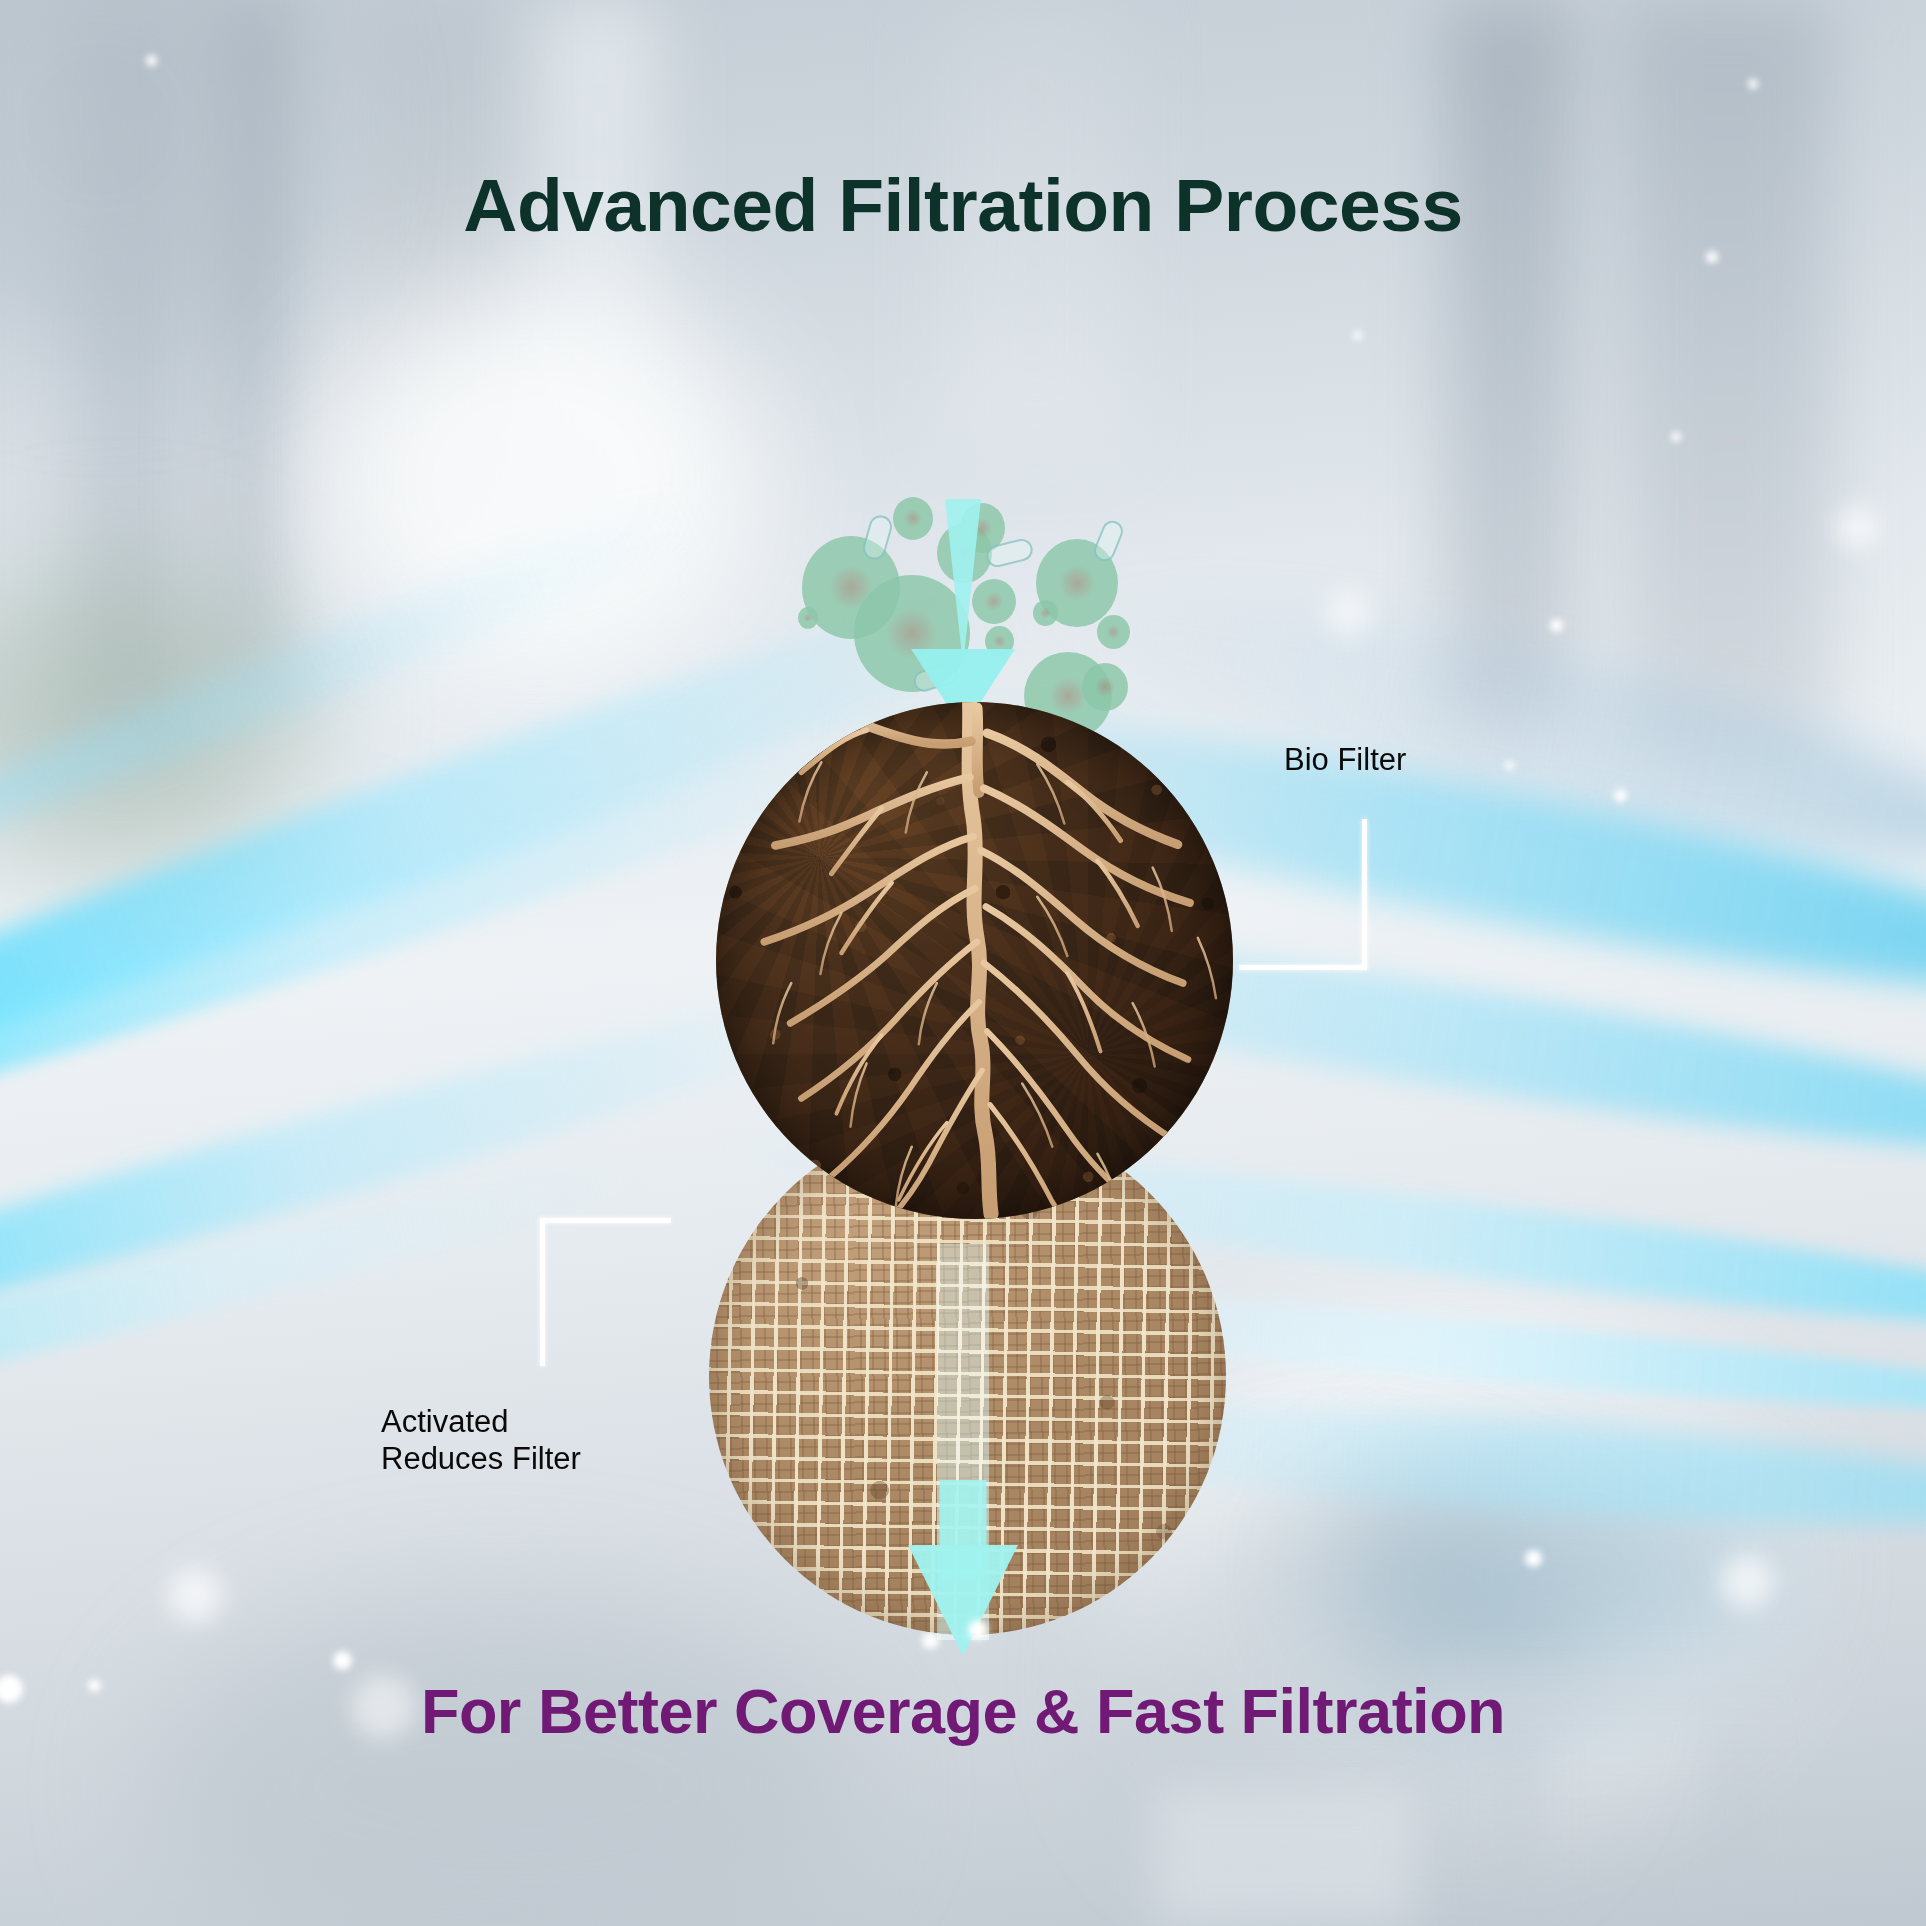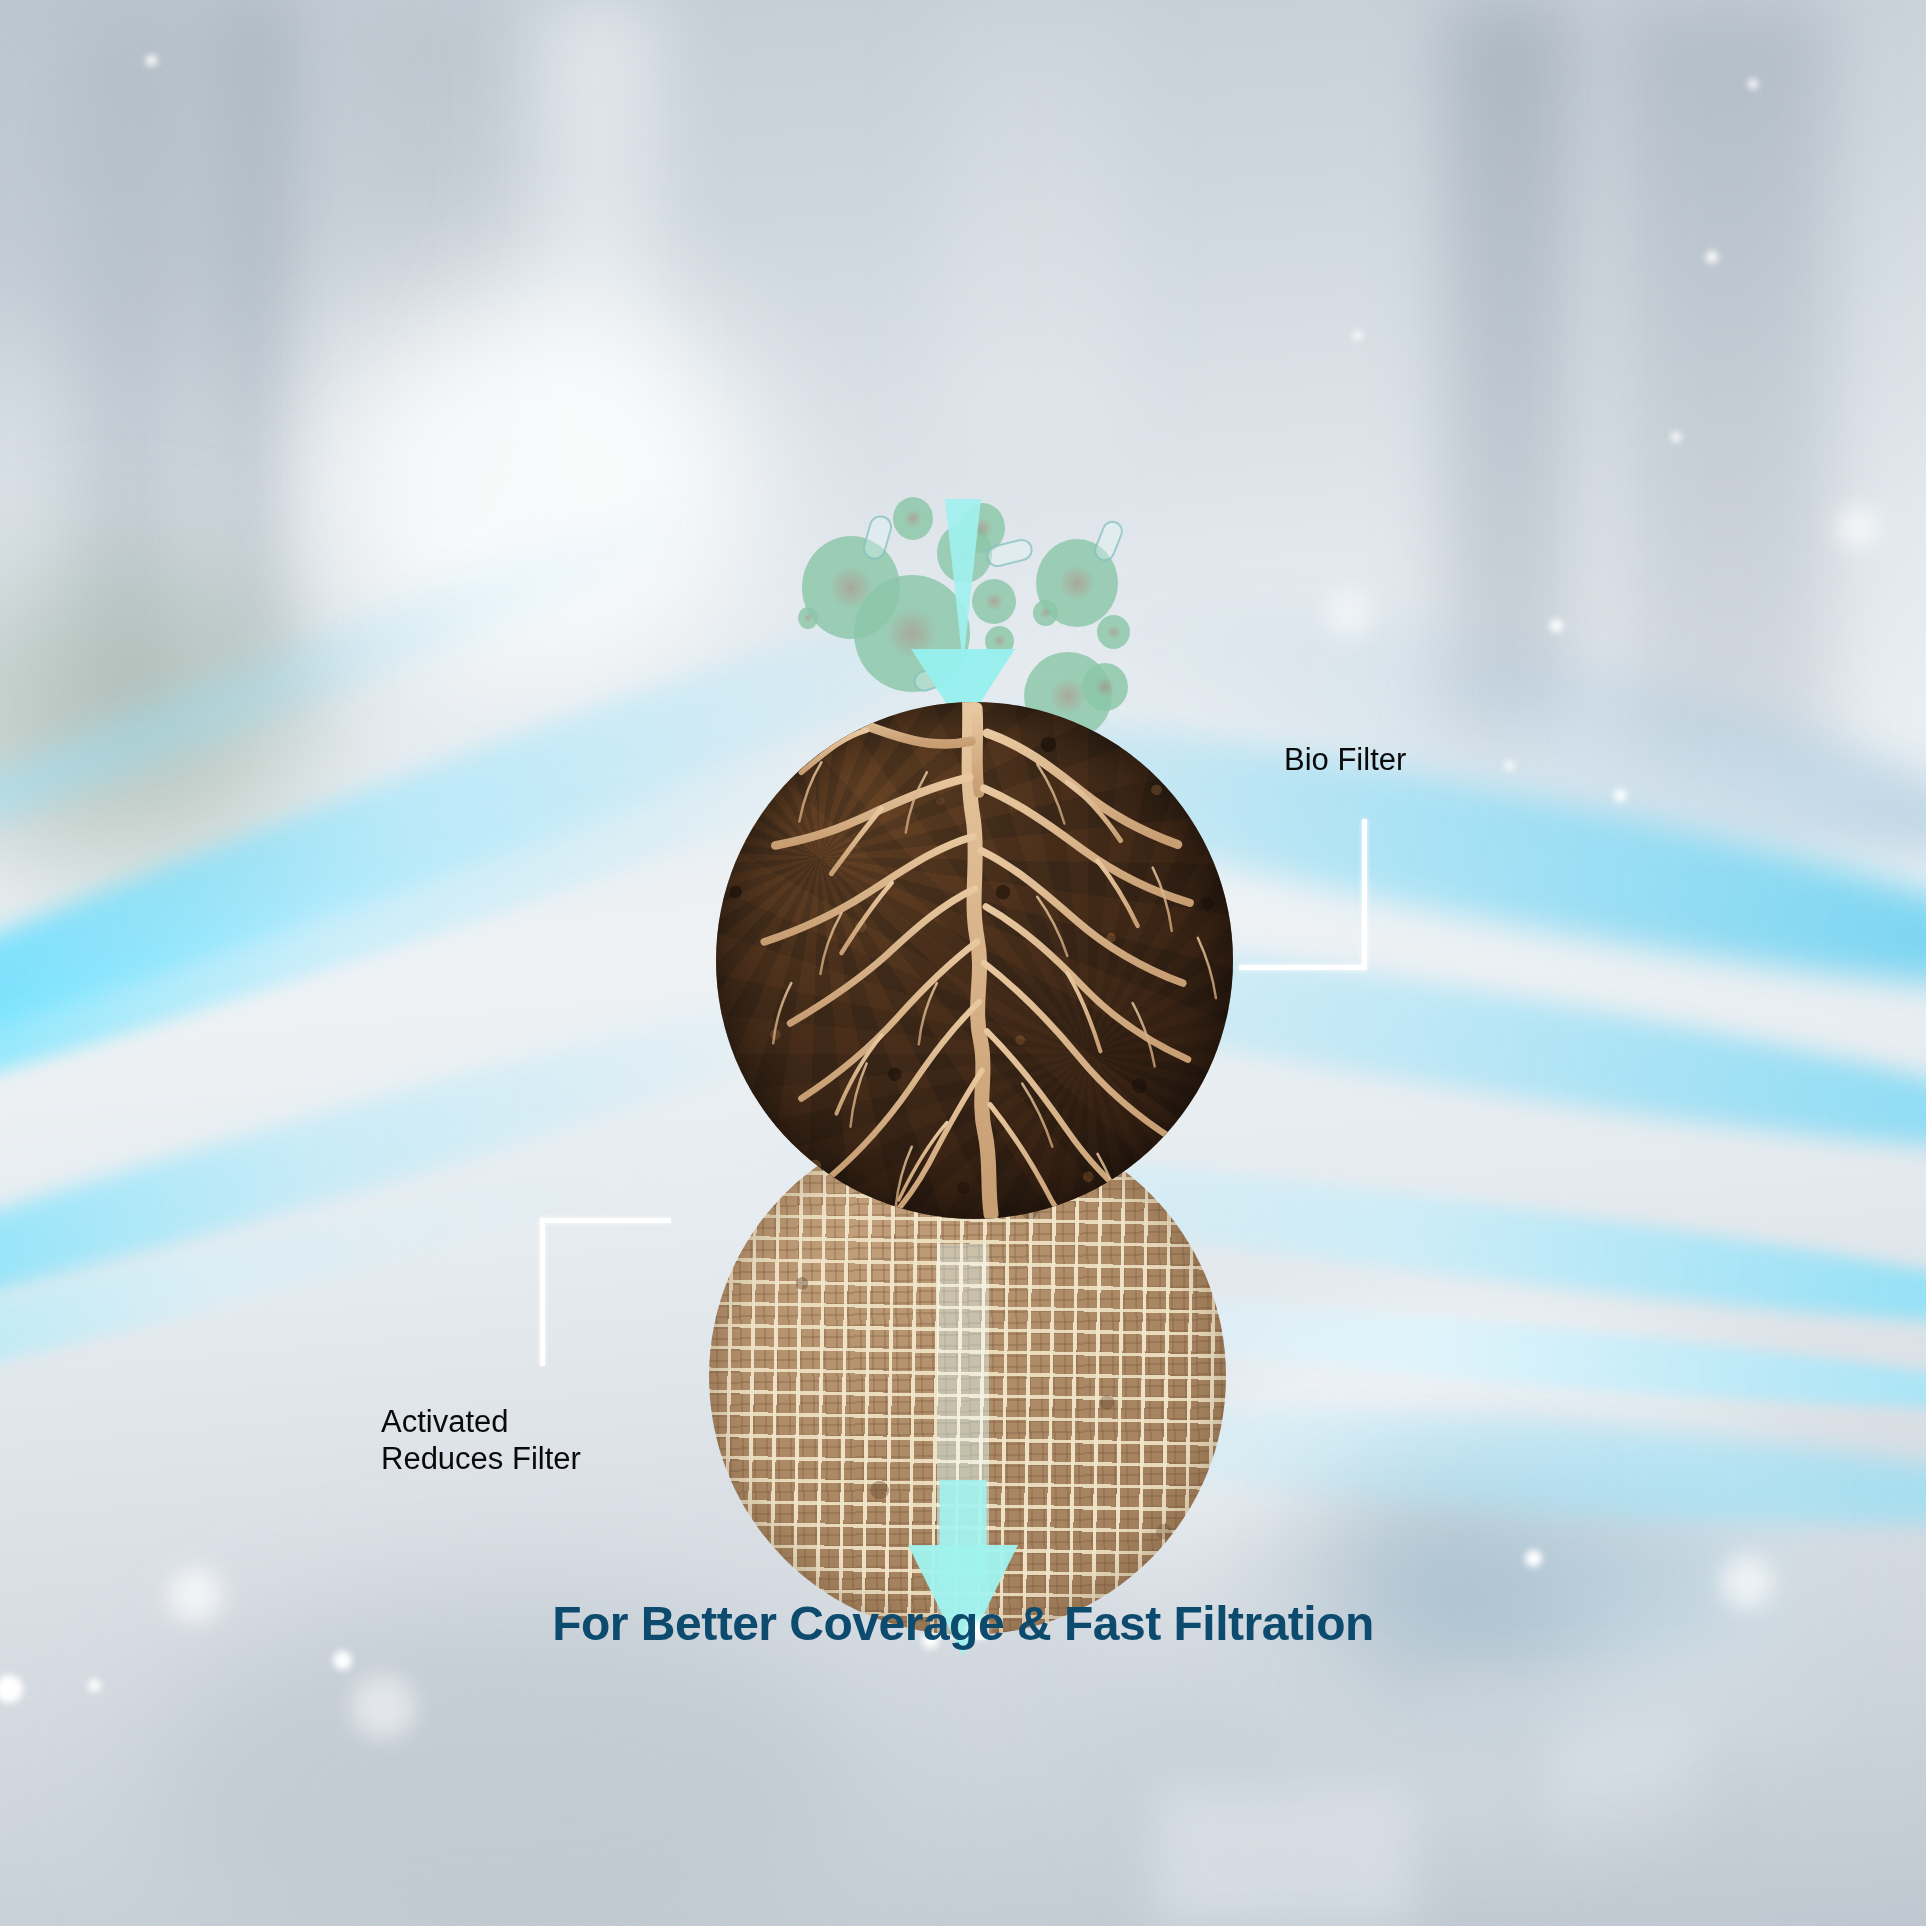--- a/index.html
+++ b/index.html
@@ -103,23 +103,23 @@
     text-align:center;color:#0d322a;
     font-size:46px;line-height:1.1;font-weight:400;
   }
   .sub1 b{font-weight:700;}
   .sub2{
     position:absolute;left:0;right:0;top:365px;
     text-align:center;color:#0d322a;
     font-size:40px;line-height:1.1;font-weight:400;
   }
   .footer{
-    position:absolute;left:0;right:0;top:1600px;
-    text-align:center;color:#0c4a6e;
-    font-size:48px;line-height:1;font-weight:700;letter-spacing:-0.5px;
+    position:absolute;left:0;right:0;top:1680px;
+    text-align:center;color:#701a75;
+    font-size:63px;line-height:1;font-weight:700;letter-spacing:-0.5px;
   }
 
   .callout{
     position:absolute;color:#0a0a0a;font-size:31px;line-height:1.18;font-weight:400;
   }
   .callout.right{left:1284px;top:742px;text-align:left;white-space:nowrap;}
   .callout.left{left:381px;top:1404px;width:321px;text-align:left;}
 
   
   .lead{position:absolute;background:#ffffff;box-shadow:0 0 5px rgba(255,255,255,.85);}
@@ -270,20 +270,21 @@
     <div class="dot soft" style="left:88px;top:1679px;width:13px;height:13px;"></div>
     <div class="dot big" style="left:351px;top:1675px;width:64px;height:64px;opacity:.5;"></div>
     <div class="dot soft" style="left:-5px;top:1675px;width:28px;height:28px;"></div>
     <div class="dot soft" style="left:1525px;top:1550px;width:17px;height:17px;"></div>
     <div class="dot big" style="left:1720px;top:1555px;width:54px;height:54px;"></div>
     <div class="dot soft" style="left:146px;top:55px;width:11px;height:11px;"></div>
     <div class="dot soft" style="left:1748px;top:79px;width:10px;height:10px;"></div>
     <div class="dot soft" style="left:1353px;top:331px;width:9px;height:9px;"></div>
   </div>
 
+  <div class="title">Advanced Filtration Process</div>
 
 
 
   <div>
     <div class="pp" style="left:802px;top:536px;width:98px;height:103px;"></div>
     <div class="pp" style="left:854px;top:575px;width:116px;height:117px;"></div>
     <div class="pp" style="left:893px;top:497px;width:40px;height:43px;"></div>
     <div class="pp" style="left:937px;top:523px;width:55px;height:60px;"></div>
     <div class="pp" style="left:960px;top:503px;width:45px;height:50px;"></div>
     <div class="pp" style="left:972px;top:579px;width:44px;height:45px;"></div>

